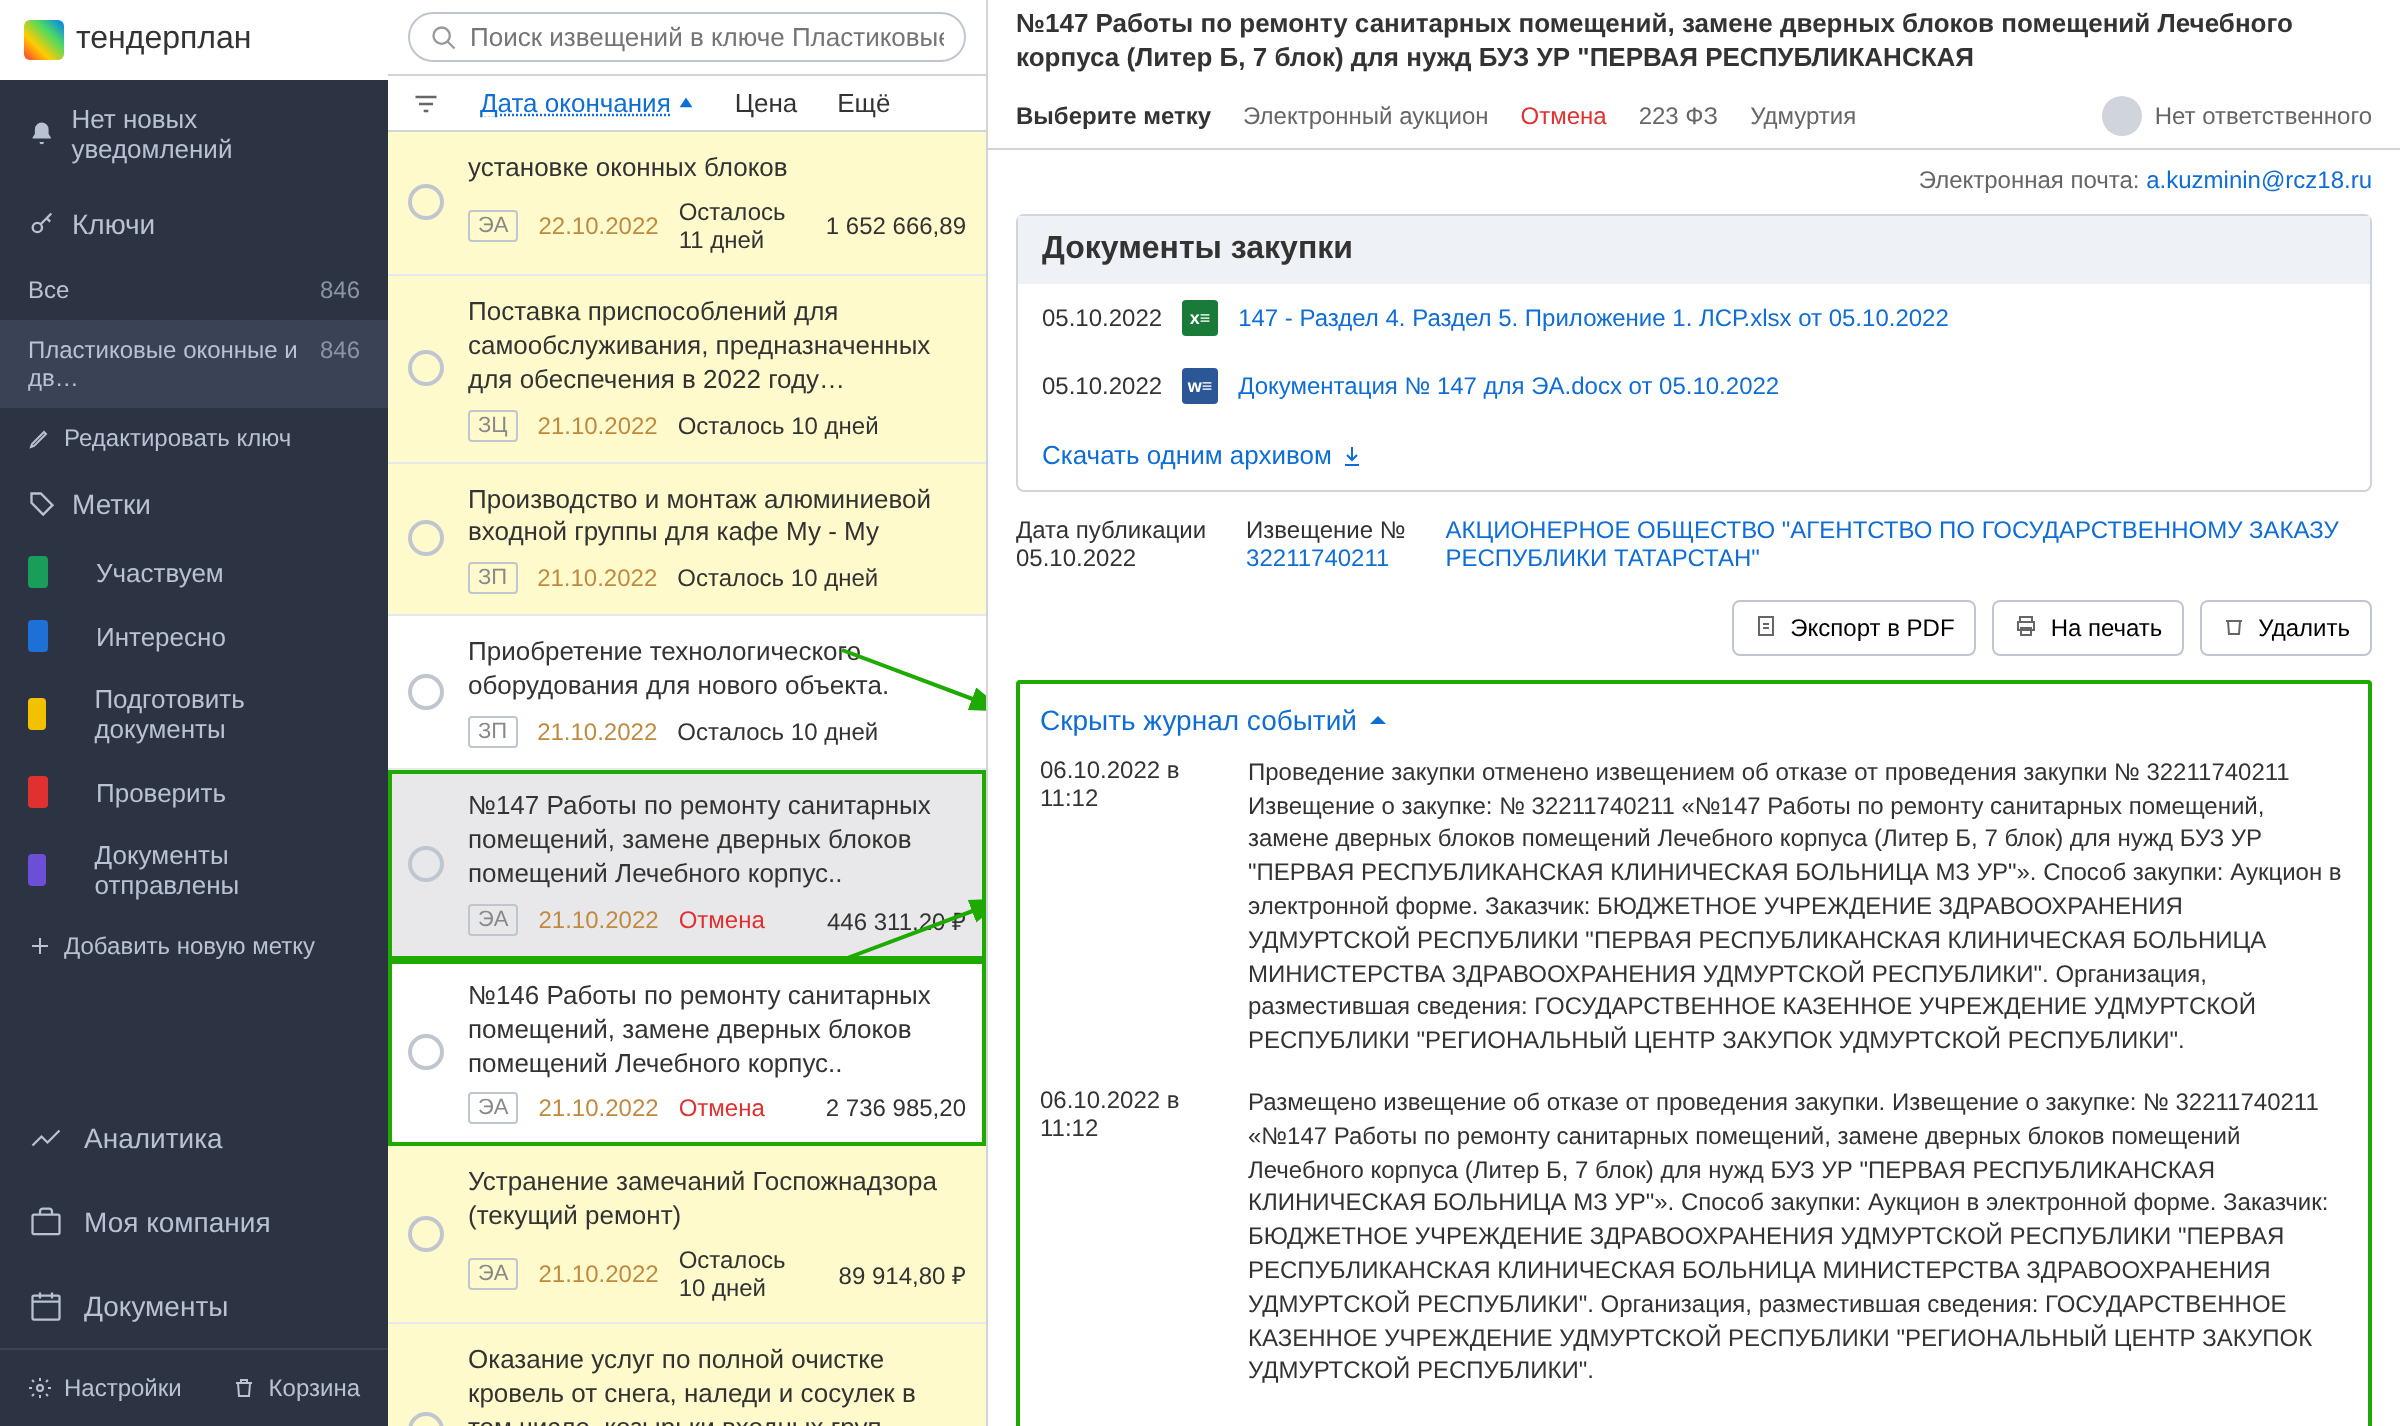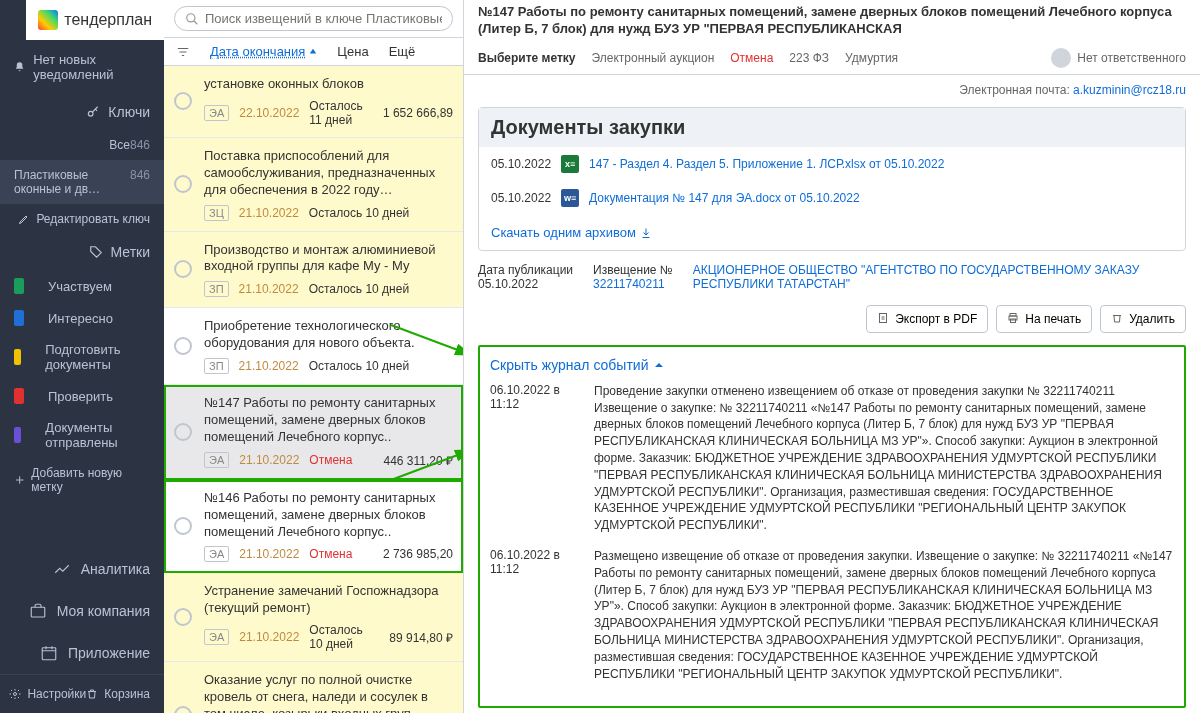--- a/index.html
+++ b/index.html
@@ -1,17 +1,17 @@
 <!DOCTYPE html>
 <html><head>
 <meta charset="utf-8">
 <style>
 * { box-sizing: border-box; margin: 0; padding: 0; }
 body { font-family: -apple-system, BlinkMacSystemFont, "Segoe UI", Arial, sans-serif; font-size: 13px; color: #333; background: #fff; width: 1200px; height: 713px; overflow: hidden; display: flex; }
-.sidebar { width: 164px; background: #2c3444; color: #b8c2d3; display: flex; flex-direction: column; flex-shrink: 0; align-items: flex-end; }
+.sidebar { width: 194px; background: #2c3444; color: #b8c2d3; display: flex; flex-direction: column; flex-shrink: 0; }
 .logo { display: flex; align-items: center; padding: 10px 12px; background: #fff; color: #333; font-size: 16px; font-weight: 400; gap: 6px; }
 .logo-icon { width: 20px; height: 20px; background: linear-gradient(45deg, #ff3b30, #ffcc00 33%, #4cd964 66%, #007aff); border-radius: 3px; }
 .notif { padding: 12px 14px; display: flex; align-items: center; gap: 8px; font-size: 13px; cursor: pointer; }
 .sec-title { display: flex; align-items: center; justify-content: space-between; padding: 10px 14px; font-size: 14px; cursor: pointer; }
 .key-row { display: flex; justify-content: space-between; padding: 8px 14px; font-size: 12px; cursor: pointer; }
 .key-row.active { background: #3a4256; }
 .key-count { color: #8a94a8; }
 .edit-link { padding: 8px 14px; font-size: 12px; display: flex; align-items: center; gap: 6px; cursor: pointer; }
 .label-item { display: flex; align-items: center; gap: 24px; padding: 8px 14px; font-size: 13px; cursor: pointer; }
 .label-sw { width: 10px; height: 16px; border-radius: 2px; }
@@ -46,21 +46,21 @@
 .hdr-tags .choose { color: #333; font-weight: 600; }
 .hdr-tags .auc { color: #666; }
 .hdr-tags .can { color: #e03030; }
 .hdr-tags .law { color: #666; }
 .hdr-tags .resp { color: #666; display: flex; align-items: center; gap: 6px; margin-left: auto; }
 .avatar { width: 20px; height: 20px; border-radius: 50%; background: #d0d4db; }
 .content { flex: 1; overflow-y: auto; padding: 8px 14px; }
 .email-row { text-align: right; font-size: 12px; margin-bottom: 10px; color: #666; }
 .email-row a { color: #0f6dd6; text-decoration: none; }
 .docs-box { border: 1px solid #d0d4db; border-radius: 4px; margin-bottom: 12px; }
-.docs-hdr { background: #eef1f5; padding: 8px 12px; font-size: 20px; font-weight: 600; }
+.docs-hdr { background: #eef1f5; padding: 8px 12px; font-size: 16px; font-weight: 600; }
 .doc-row { display: flex; align-items: center; gap: 10px; padding: 8px 12px; font-size: 12px; }
 .doc-date { color: #333; }
 .doc-icon { width: 18px; height: 18px; border-radius: 2px; display: flex; align-items: center; justify-content: center; color: #fff; font-size: 9px; font-weight: bold; }
 .xls { background: #1a7a3a; }
 .docx { background: #2b5797; }
 .doc-link { color: #0f6dd6; text-decoration: none; }
 .dl-all { padding: 10px 12px; color: #0f6dd6; font-size: 13px; cursor: pointer; }
 .pub-row { display: flex; gap: 20px; margin-bottom: 14px; font-size: 12px; }
 .pub-col .lbl { color: #333; }
 .pub-col .val { color: #0f6dd6; }
@@ -160,21 +160,21 @@
         <rect x="3" y="7" width="18" height="13" rx="1"></rect>
         <path d="M8 7V5a2 2 0 012-2h4a2 2 0 012 2v2"></path>
       </svg>
     <span>Моя компания</span>
   </div>
   <div class="nav-item">
     <svg viewBox="0 0 24 24">
         <rect x="3" y="5" width="18" height="16" rx="1"></rect>
         <path d="M3 9h18M8 3v4M16 3v4"></path>
       </svg>
-    <span>Приложение</span>
+    <span>Документы</span>
   </div>
   <div class="footer">
     <span>
       <svg width="12" height="12" viewBox="0 0 24 24" stroke="#b8c2d3" fill="none" stroke-width="2">
           <circle cx="12" cy="12" r="3"></circle>
           <path d="M12 2v3M12 19v3M4 12H1M23 12h-3M6 6l-2-2M20 20l-2-2M6 18l-2 2M20 4l-2 2"></path>
         </svg>
       <span>Настройки</span>
     </span>
     <span>

